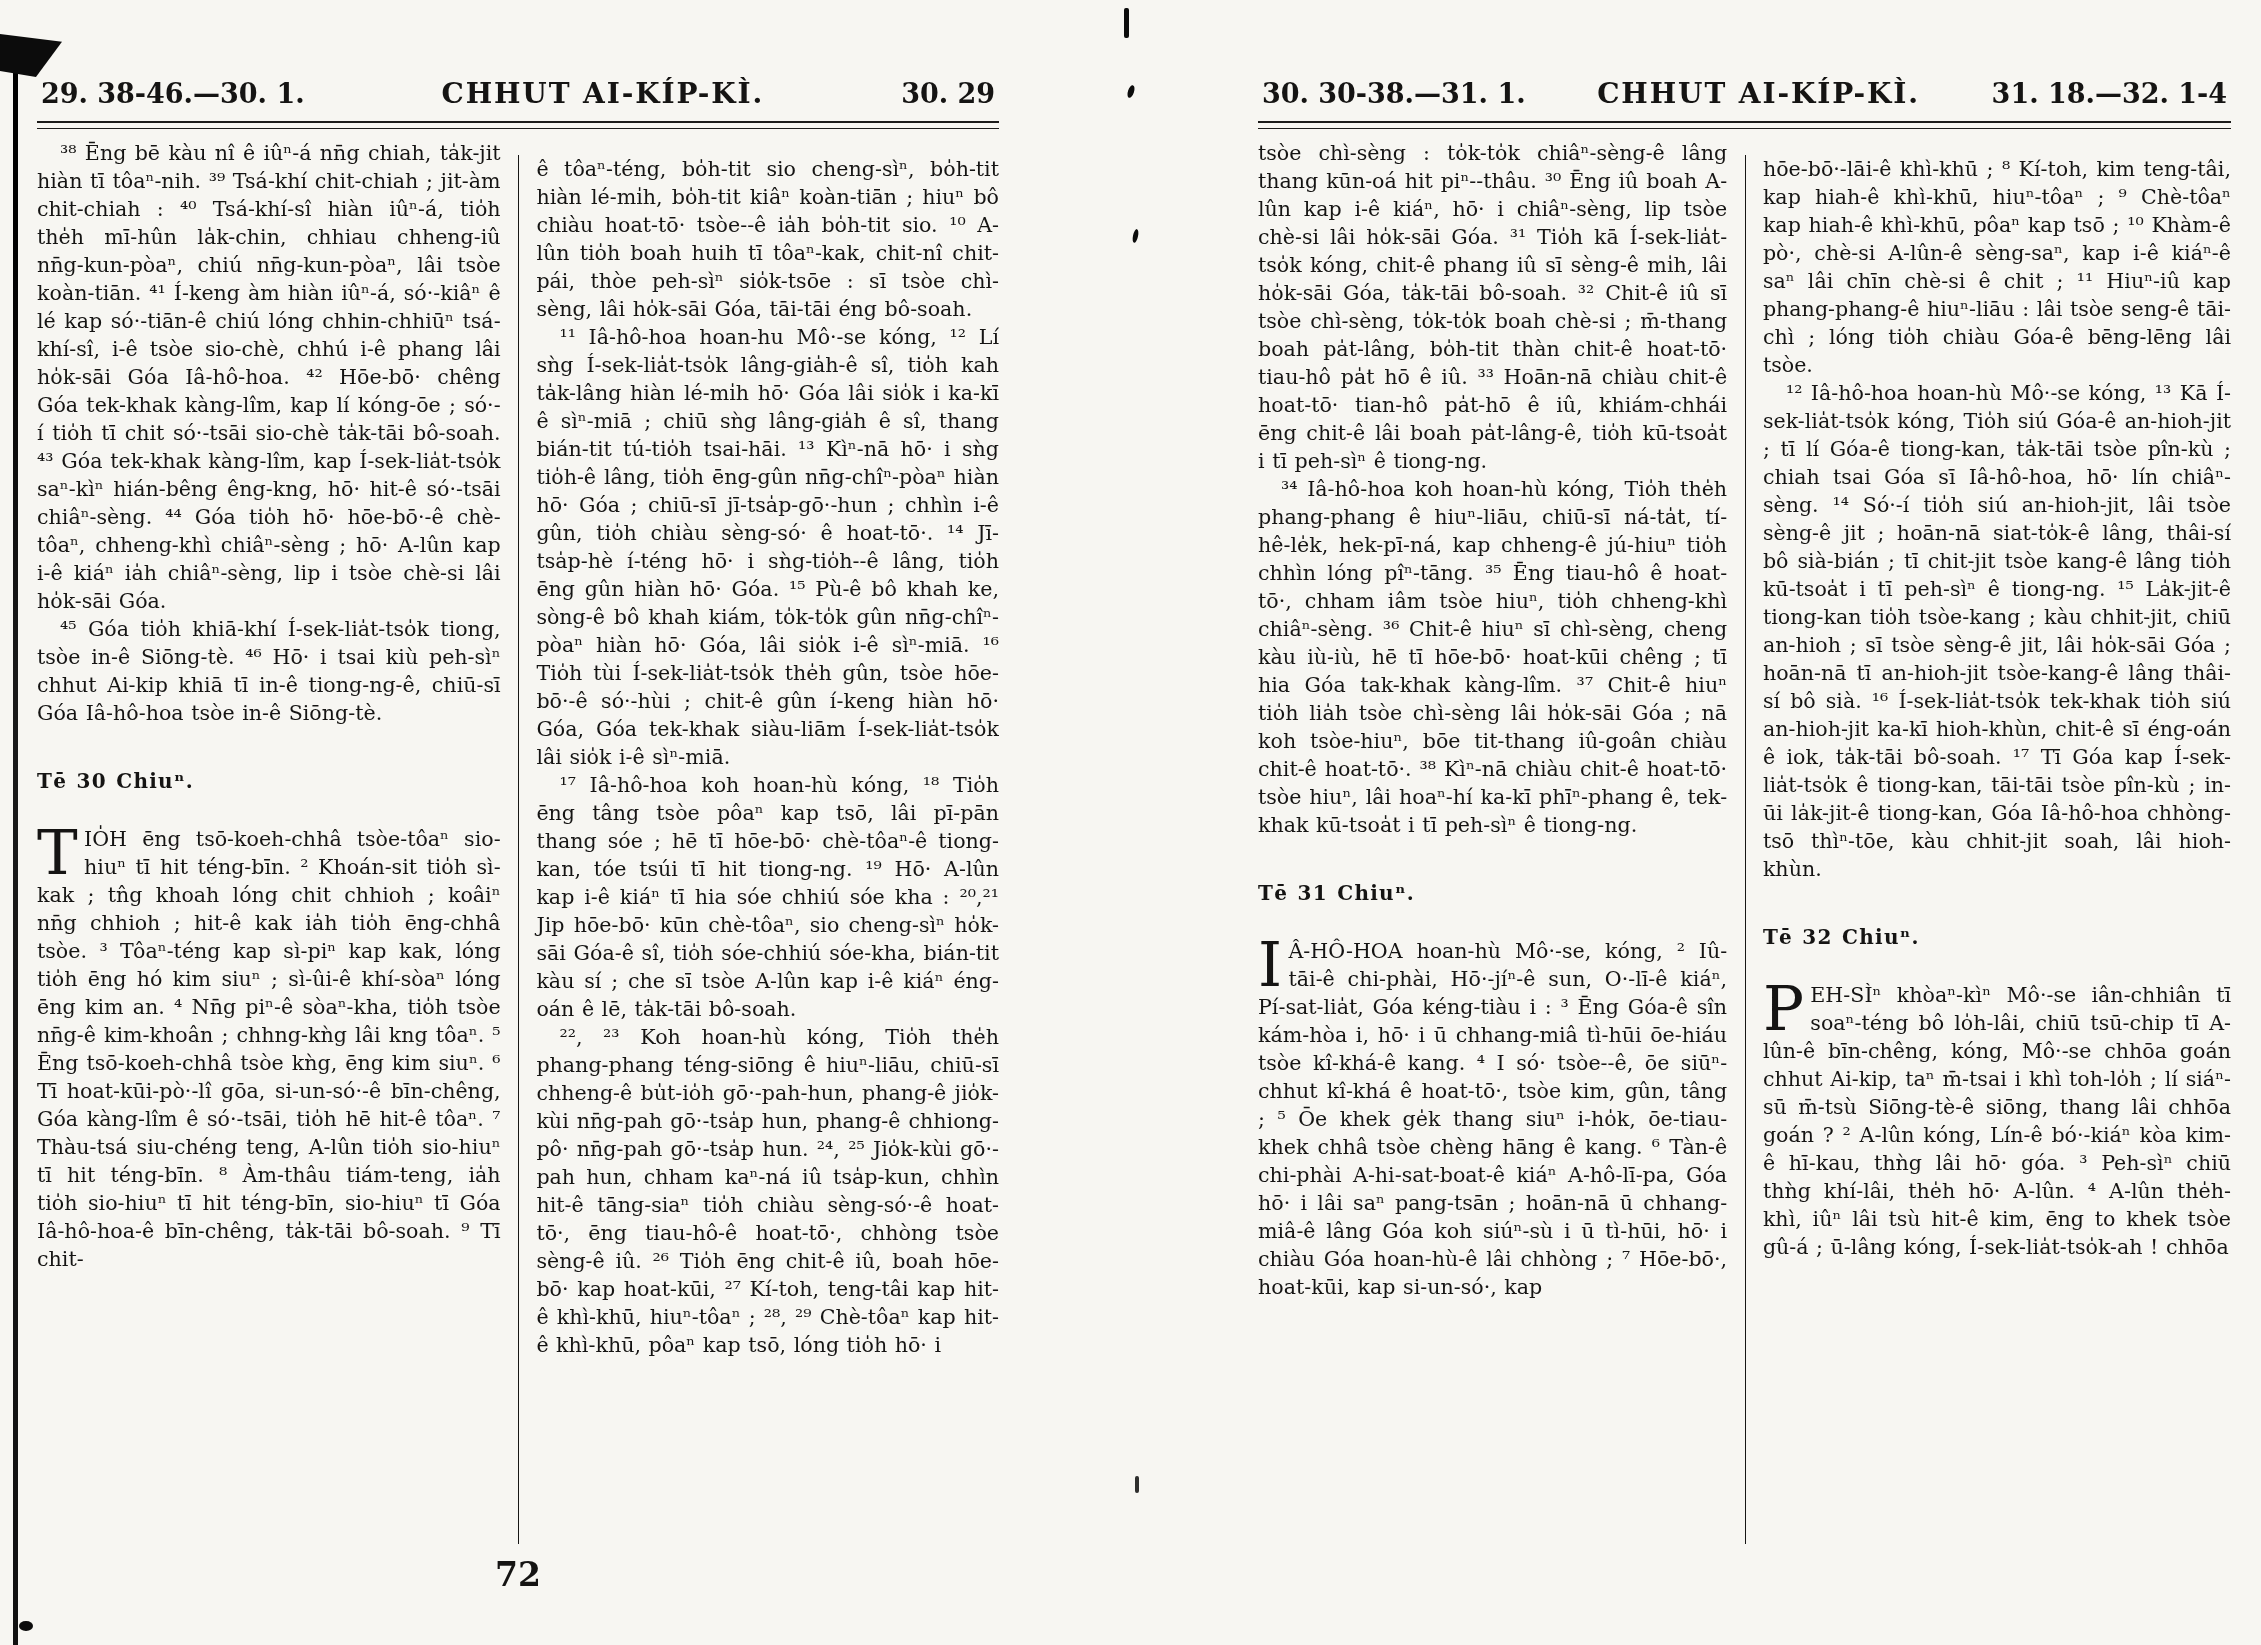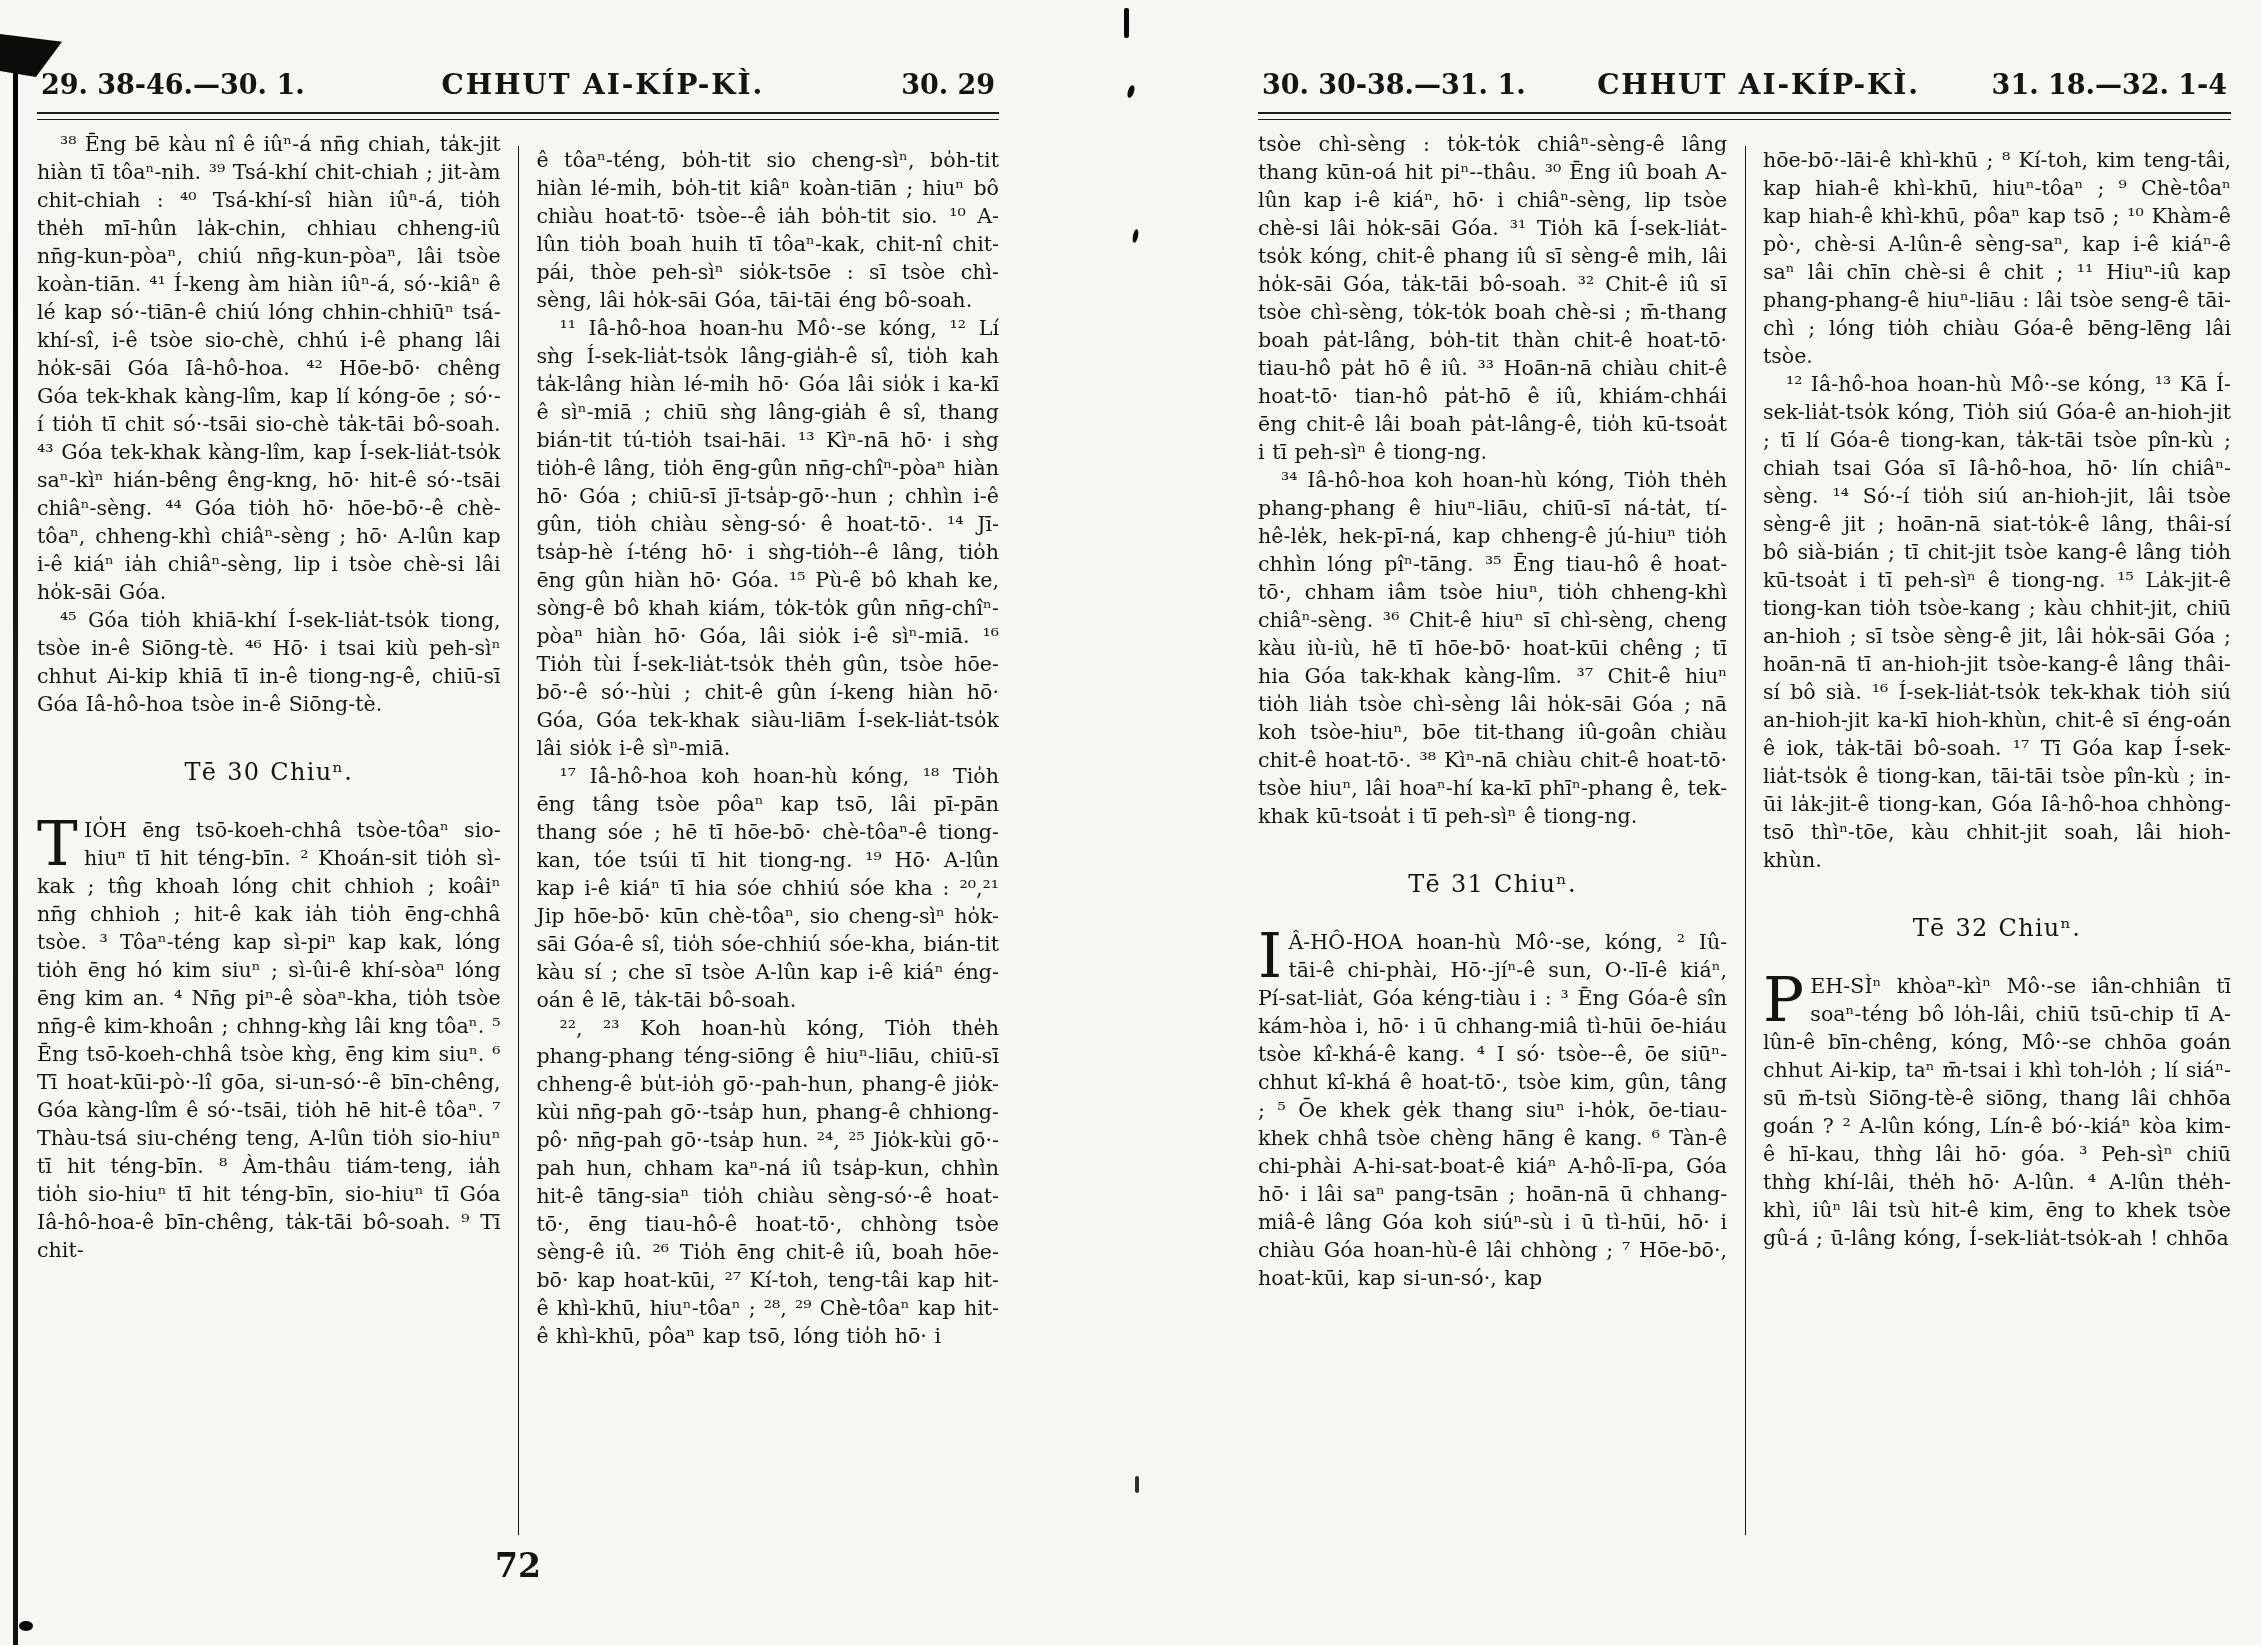--- a/index.html
+++ b/index.html
@@ -1,36 +1,36 @@
 <!DOCTYPE html>
 <html style="font-size:10.3px"><head>
 <meta charset="utf-8">
 <style>
   html,body{margin:0;padding:0;background:#f7f6f2;}
   body{width:2261px;height:1645px;position:relative;overflow:hidden;
        font-family:"DejaVu Serif","Liberation Serif",serif;color:#151413;}
 
-  .page{position:absolute;top:67px;}
+  .page{position:absolute;top:76px;}
   .page-left{left:37px;width:962px;}
   .page-right{left:1258px;width:973px;}
 
   .pg-header{display:flex;justify-content:space-between;align-items:baseline;
              font-weight:700;font-size:27px;line-height:36px;padding:0 3.9px;}
   .pg-header .title{letter-spacing:1.9px;font-size:28px;}
   .rule{margin-top:9px;border-top:2.6px solid #1c1b1a;border-bottom:1.3px solid #1c1b1a;height:4.5px;}
 
   .cols{display:flex;margin-top:10.3px;height:1405px;overflow:hidden;}
   .col{width:50%;box-sizing:border-box;text-align:justify;
        font-size:20.6px;line-height:28px;word-spacing:1px;}
   .col.first{padding-right:17.4px;}
   .col.second{border-left:1.9px solid #171615;padding-left:17.4px;margin-top:16px;}
 
   .verse{margin:0;text-indent:0;}
   .verse.indent{text-indent:23px;}
-  .chapter-heading{text-align:center;font-size:24px;font-weight:400;letter-spacing:1.3px;
+  .chapter-heading{font-size:20px;font-weight:700;letter-spacing:1.3px;
                    margin:40px 0 30px 0;text-indent:0;}
   .dropcap{float:left;font-size:61px;line-height:53px;padding:1.3px 6.4px 0 0;font-weight:400;}
 
   .pgnum{text-align:center;font-weight:700;font-size:33px;margin-top:17px;}
   .pgnum-left{margin-top:11.6px;}
 
   
   .artifact{position:absolute;background:#0c0c0c;}
   .edge-line{left:13px;top:39px;width:4.5px;height:1606px;
              background:linear-gradient(#000 0%,#000 12%,#1a1a1a 40%,#111 100%);}

